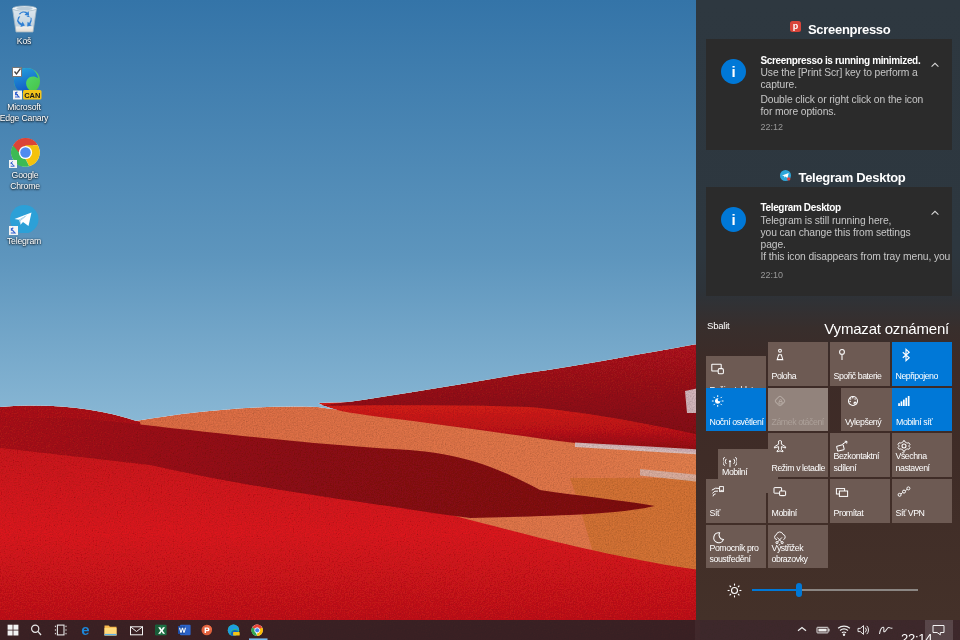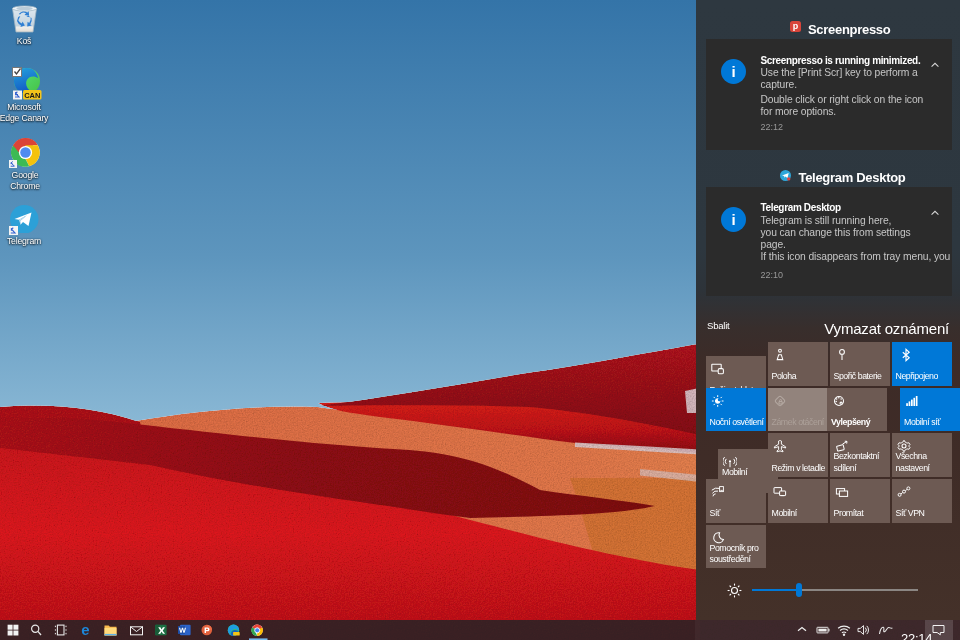--- a/index.html
+++ b/index.html
@@ -257,34 +257,34 @@
   </div>
   <div class="tile dis" style="left:71.5px;top:387.7px;text-decoration:underline;">
     <svg class="tico" width="14" height="14" viewBox="0 0 14 14">
         <g fill="none" stroke="#b5aaa3" stroke-width="1">
           <rect x="3.2" y="3.2" width="7.6" height="7.6" rx="1.6" transform="rotate(45 7 7)"></rect>
           <path d="M6,7.6 L9.2,7.6 L9.2,10 L6,10 Z M6.7,7.6 L6.7,6.4 A0.9,0.9 0 0 1 8.5,6.4 L8.5,7.6"></path>
         </g>
       </svg>
     <div class="lbl">Zámek otáčení</div>
   </div>
-  <div class="tile" style="left:131px;top:387.7px;font-weight:bold;">
+  <div class="tile" style="left:145px;top:387.7px;">
     <svg class="tico" width="14" height="14" viewBox="0 0 14 14">
         <g fill="none" stroke="#fff" stroke-width="1.05">
           <circle cx="7" cy="7" r="4.5"></circle>
           <circle cx="9.1" cy="9.2" r="1.1"></circle>
         </g>
         <circle cx="4.6" cy="5" r="0.75" fill="#fff"></circle>
         <circle cx="6.8" cy="3.8" r="0.75" fill="#fff"></circle>
         <circle cx="9.1" cy="4.9" r="0.75" fill="#fff"></circle>
         <circle cx="4.2" cy="7.6" r="0.75" fill="#fff"></circle>
       </svg>
     <div class="lbl">Vylepšený</div>
   </div>
-  <div class="tile blue" style="left:204px;top:387.7px;">
+  <div class="tile blue" style="left:196px;top:387.7px;">
     <svg class="tico" width="14" height="14" viewBox="0 0 14 14">
         <g fill="#fff">
           <rect x="1.2" y="9.2" width="1.7" height="2.8"></rect>
           <rect x="3.6" y="7.4" width="1.7" height="4.6"></rect>
           <rect x="6" y="5.6" width="1.7" height="6.4"></rect>
           <rect x="8.4" y="3.8" width="1.7" height="8.2"></rect>
           <rect x="10.8" y="2" width="1.7" height="10"></rect>
         </g>
       </svg>
     <div class="lbl">Mobilní síť</div>
@@ -370,20 +370,32 @@
     <svg class="tico" width="14" height="14" viewBox="0 0 14 14">
         <g fill="none" stroke="#fff" stroke-width="0.95">
           <circle cx="2.6" cy="9.8" r="1.5"></circle>
           <circle cx="7" cy="6.6" r="1.5"></circle>
           <circle cx="11.4" cy="3.4" r="1.5"></circle>
           <line x1="3.9" y1="9" x2="5.7" y2="7.5"></line>
           <line x1="8.3" y1="5.8" x2="10.1" y2="4.3"></line>
         </g>
       </svg>
     <div class="lbl">Síť VPN</div>
+  </div>
+  <div class="tile" style="left:71.5px;top:524.8px;">
+    <svg class="tico" width="14" height="14" viewBox="0 0 14 14">
+        <g fill="none" stroke="#fff" stroke-width="0.95">
+          <path d="M4,8.6 A2.5,2.5 0 0 1 3.4,3.7 A3.4,3.4 0 0 1 10,3.4 A2.7,2.7 0 0 1 10.4,8.6"></path>
+          <line x1="4.2" y1="6.4" x2="9" y2="11.4"></line>
+          <line x1="9" y1="6.4" x2="4.2" y2="11.4"></line>
+          <circle cx="4" cy="11.6" r="1.1"></circle>
+          <circle cx="9.2" cy="11.6" r="1.1"></circle>
+        </g>
+      </svg>
+    <div class="lbl">Výstřižek<br>obrazovky</div>
   </div>
 
   <svg class="abs" style="left:31px;top:582.5px;" width="15" height="15" viewBox="0 0 15 15">
     <circle cx="7.5" cy="7.5" r="3" fill="none" stroke="#fff" stroke-width="1.1"></circle>
     <g stroke="#fff" stroke-width="1.1">
       <line x1="7.5" y1="0.6" x2="7.5" y2="2.6"></line>
         <line x1="7.5" y1="12.4" x2="7.5" y2="14.4"></line>
       <line x1="0.6" y1="7.5" x2="2.6" y2="7.5"></line>
         <line x1="12.4" y1="7.5" x2="14.4" y2="7.5"></line>
       <line x1="2.6" y1="2.6" x2="4" y2="4"></line>

